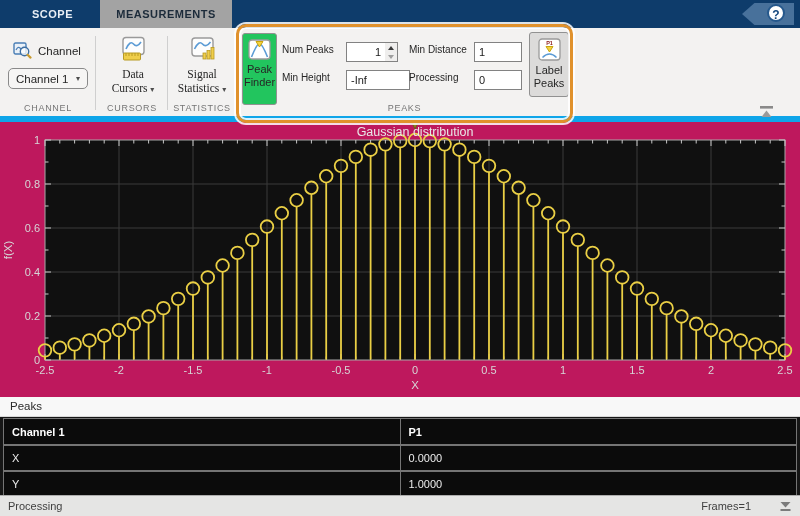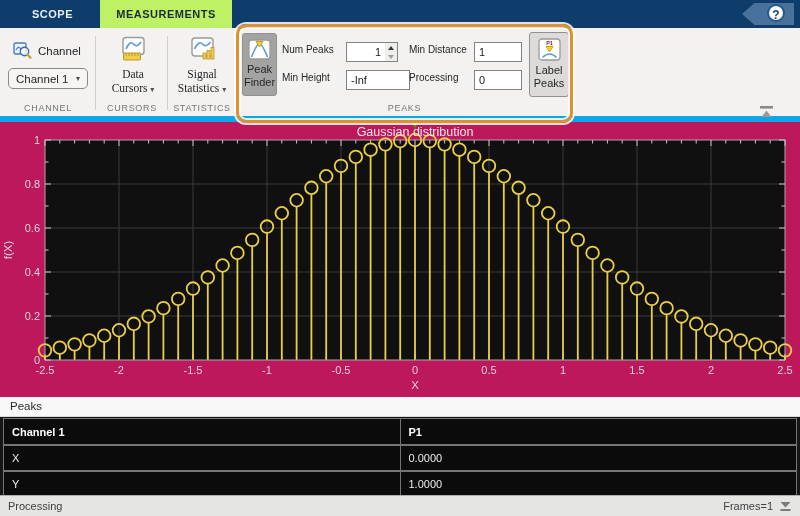--- a/index.html
+++ b/index.html
@@ -4,21 +4,21 @@
 <style>
   html,body{margin:0;padding:0;}
   body{font-family:"Liberation Sans",sans-serif;background:#444;}
   .app{position:relative;width:800px;height:516px;overflow:hidden;background:#F3F2F1;padding-left:39px;}
 
   
   .tabbar{position:absolute;left:0;top:0;width:800px;height:28px;background:#0E3C6B;}
   .tab{position:absolute;top:0;height:28px;line-height:28px;text-align:center;
        font-size:11px;font-weight:bold;letter-spacing:.5px;color:#E8EEF5;cursor:default;}
   .tab-scope{left:19px;width:67px;}
-  .tab-meas{left:100px;width:132px;background:#bef264;color:#1C2B3A;}
+  .tab-meas{left:100px;width:132px;background:#a3a3a3;color:#1C2B3A;}
   .help-wrap{position:absolute;right:6px;top:3px;width:52px;height:22px;}
   .help-arrow{position:absolute;left:0;top:0;width:52px;height:22px;background:#48719B;
       clip-path:polygon(0 50%,24% 0,100% 0,100% 100%,24% 100%);}
   .help-circle{position:absolute;right:9px;top:1px;width:18px;height:18px;border-radius:50%;
       background:#FFFFFF;border:2px solid #25588C;color:#14477D;font-size:12px;font-weight:bold;
       text-align:center;line-height:18px;box-sizing:border-box;}
 
   
   .toolbar{position:absolute;left:0;top:28px;width:800px;height:94px;background:#F3F2F1;
       border-bottom:6px solid #0ea5e9;box-sizing:border-box;}
@@ -33,21 +33,21 @@
       padding:0 7px;box-sizing:border-box;background:#F6F5F4;}
 
   .icon-btn{position:absolute;display:flex;flex-direction:column;align-items:center;cursor:default;}
   .cursors-btn{left:102px;top:8px;width:62px;}
   .stats-btn{left:170px;top:8px;width:64px;}
   .icon-btn .lbl{margin-top:4px;font-size:11.5px;color:#262626;text-align:center;line-height:14px;font-family:Liberation Serif, serif;}
 
   .toggle-btn{position:absolute;background:#DCDBDA;border:1px solid #919191;border-radius:3px;
       display:flex;flex-direction:column;align-items:center;justify-content:flex-start;
       padding-top:5px;box-sizing:border-box;}
-  .peakfinder-btn{left:242px;top:5px;width:35px;height:63px;background:#a3a3a3;}
+  .peakfinder-btn{left:242px;top:5px;width:35px;height:72px;background:#22c55e;}
   .labelpeaks-btn{left:529px;top:4px;width:40px;height:65px;}
   .toggle-btn .lbl{margin-top:3px;font-size:11px;color:#262626;text-align:center;line-height:13px;}
 
   .fieldlbl{position:absolute;font-size:10px;color:#262626;}
   .tfield{position:absolute;height:20px;border:1px solid #828282;background:#FFFFFF;
       font-family:"Liberation Sans",sans-serif;font-size:11px;color:#1A1A1A;
       box-sizing:border-box;padding:0 4px;}
   .spinner{position:absolute;left:385px;top:14px;width:13px;height:20px;border:1px solid #828282;
       border-left:none;box-sizing:border-box;background:#EFEEED;display:flex;flex-direction:column;}
   .spin-up,.spin-dn{flex:1;display:flex;align-items:center;justify-content:center;}
@@ -74,21 +74,21 @@
       background:#0B0B0B;table-layout:fixed;}
   table.peaks th,table.peaks td{border:1px solid #757575;border-bottom:2px solid #757575;
       font-size:11px;color:#ECECEC;text-align:left;padding:0 8px;height:24px;}
   table.peaks th{font-weight:bold;color:#FFFFFF;height:25px;}
 
   
   .statusbar{position:absolute;left:0;top:495px;width:800px;height:21px;background:#E5E5E4;
       border-top:1px solid #ADADAD;box-sizing:border-box;display:flex;align-items:center;
       justify-content:space-between;padding:0 8px;}
   .statusbar .txt{font-size:11px;color:#3F3F3F;}
-  .status-right{display:flex;align-items:center;gap:6px;}
+  .status-right{display:flex;align-items:center;gap:28px;}
 </style>
 </head>
 <body>
 
 <div class="app">
 
   <div class="tabbar">
     <div class="tab tab-scope">SCOPE</div>
     <div class="tab tab-meas">MEASUREMENTS</div>
     <div class="help-wrap">

